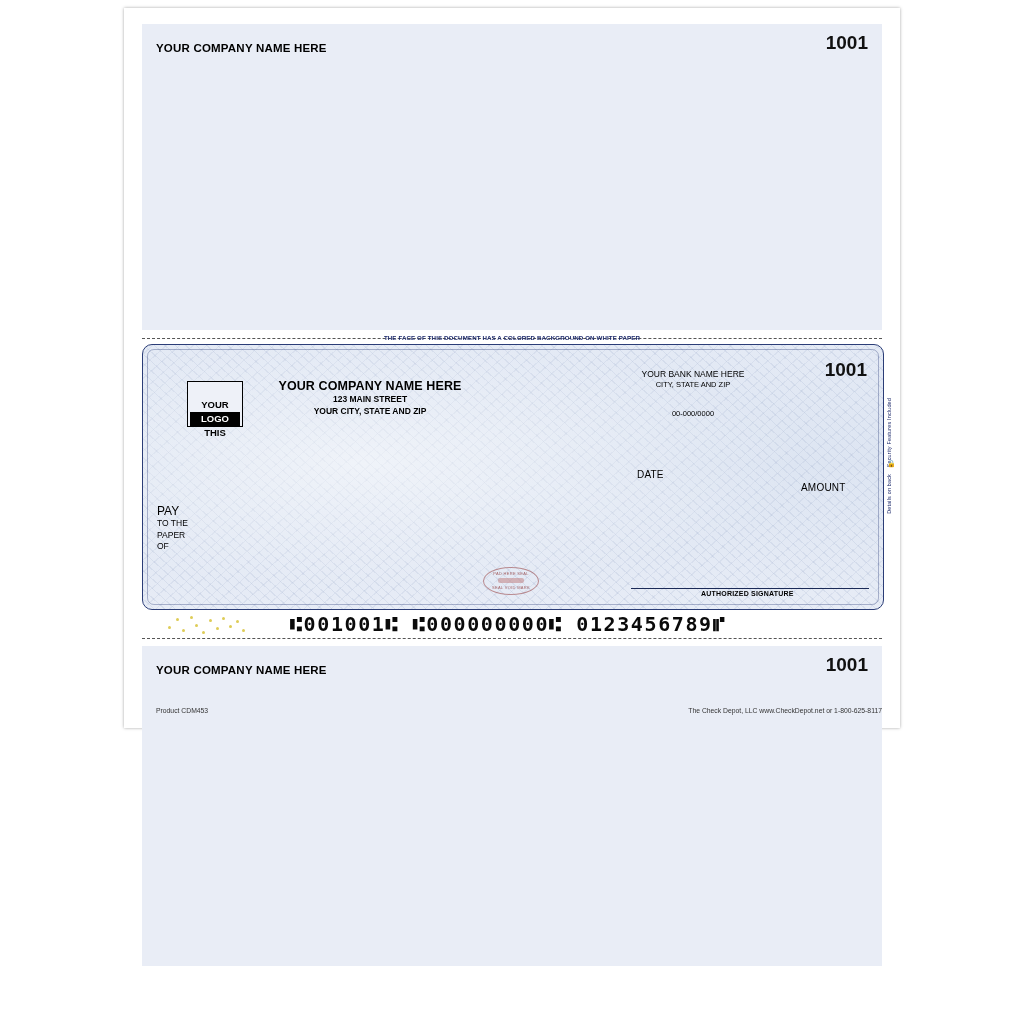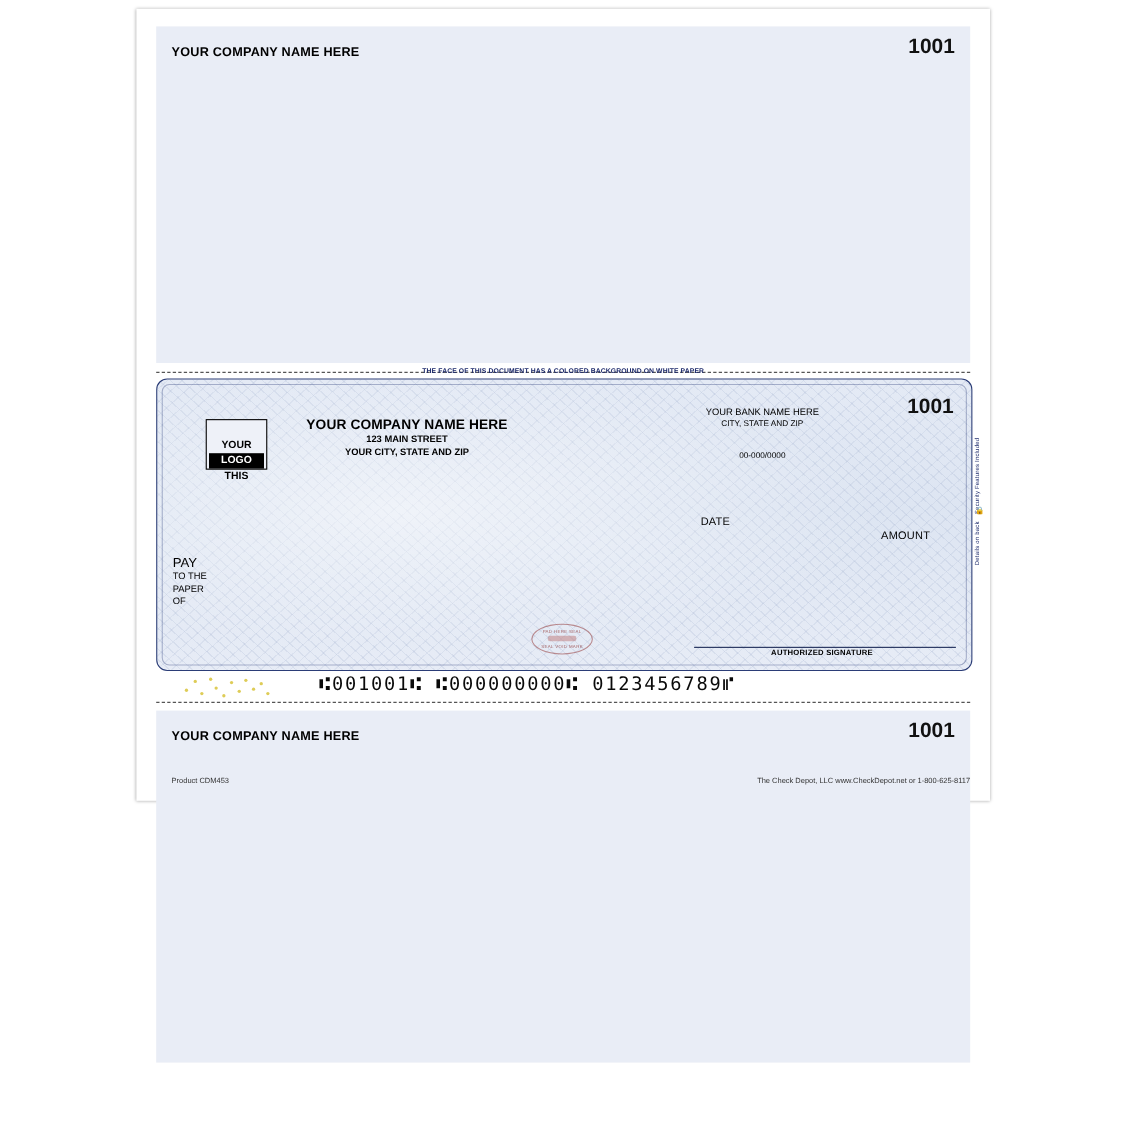--- a/index.html
+++ b/index.html
@@ -277,22 +277,22 @@
     left: 18px;
     top: 602px;
     width: 740px;
     height: 28px;
   }
   .micr {
     position: absolute;
     left: 148px;
     top: 2px;
     font-family: "DejaVu Sans Mono", monospace;
-    font-size: 17px;
-    font-weight: normal;
+    font-size: 20px;
+    font-weight: bold;
     letter-spacing: 1.6px;
     color: #0a0a0a;
     white-space: nowrap;
   }
   .confetti {
     position: absolute;
     left: 22px;
     top: 4px;
     width: 86px;
     height: 22px;

